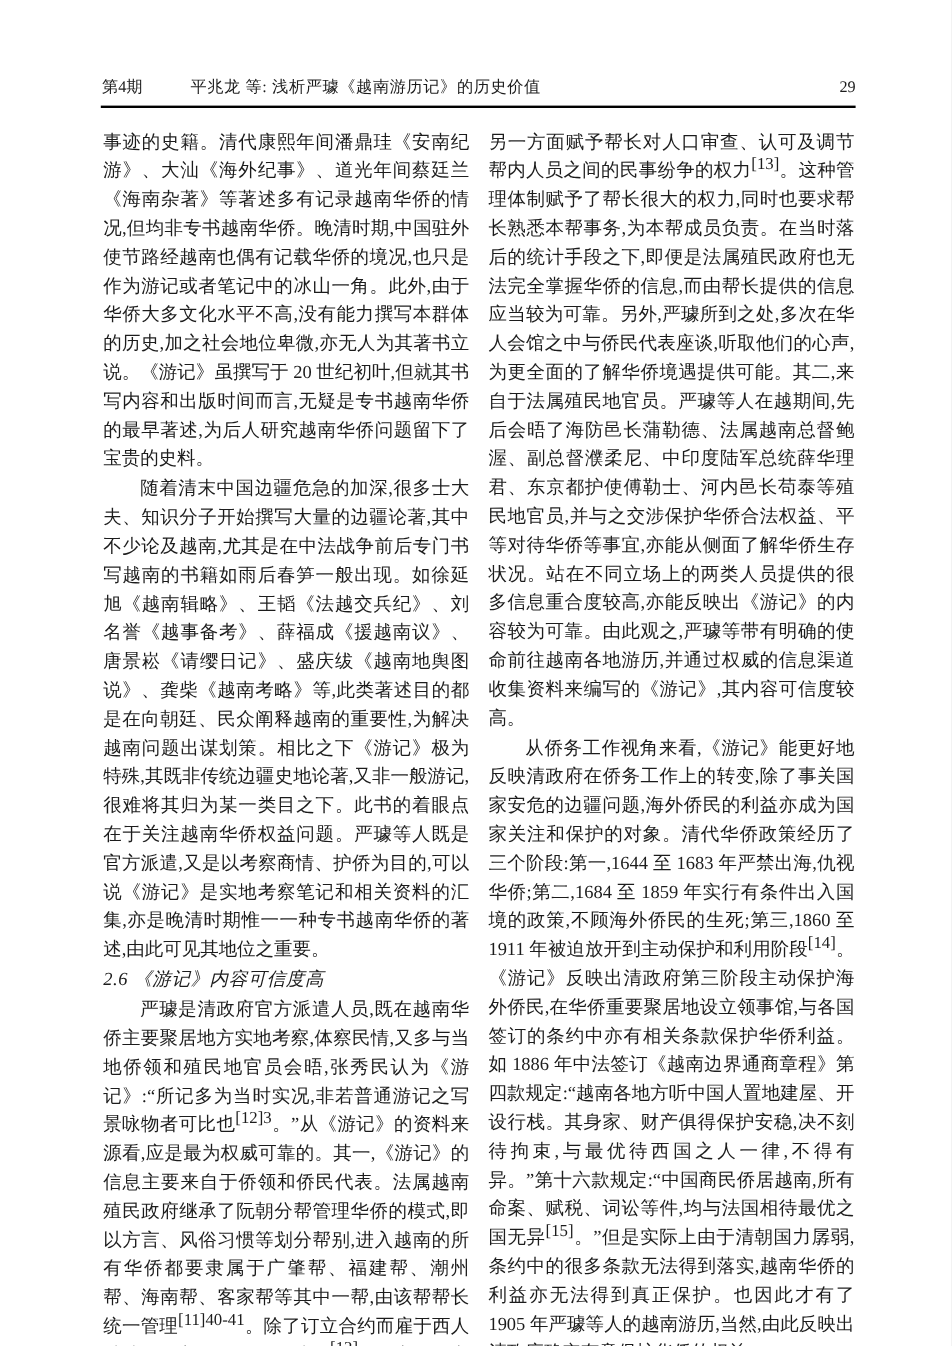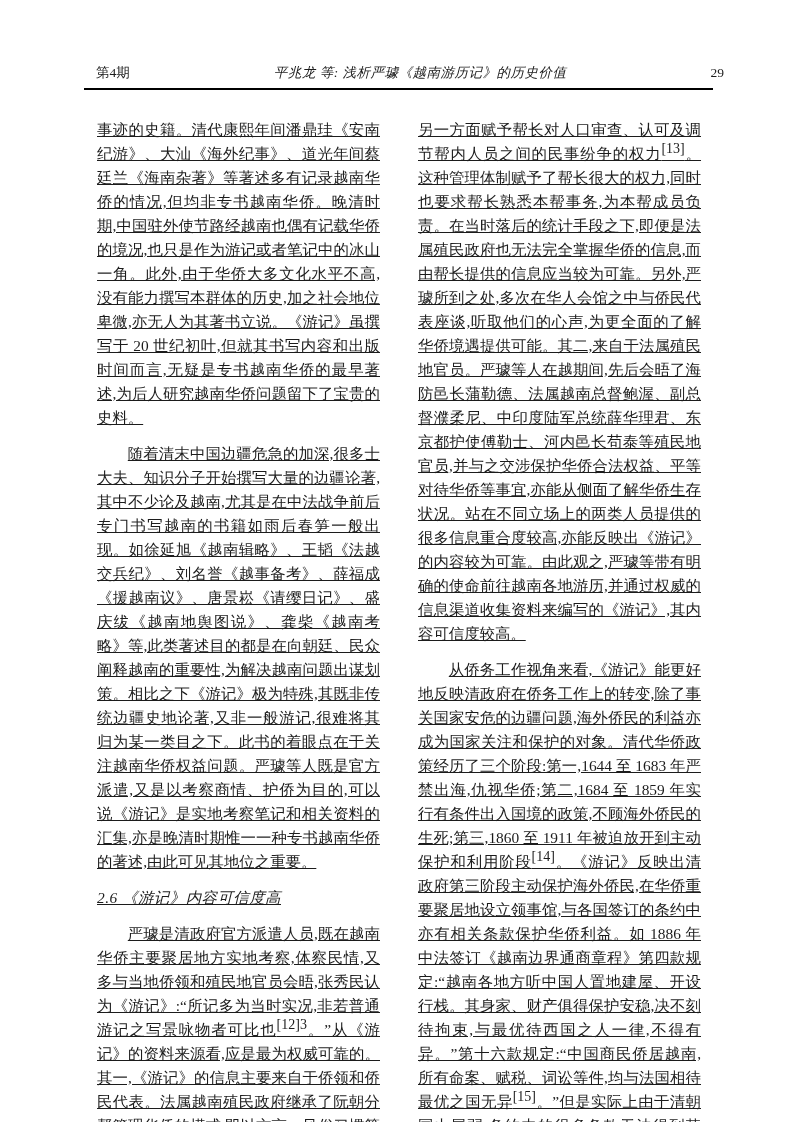--- a/index.html
+++ b/index.html
@@ -7,49 +7,48 @@
     position:relative;
     width:793px;height:1122px;
     background:#ffffff;
     margin:0 auto;
     font-family:"Liberation Serif","DejaVu Serif",serif;
     color:#1c1c1c;
     overflow:hidden;
   }
   .header{
     position:absolute;
-    top:64px;left:96px;width:628px;
+    top:64px;left:85px;width:628px;
     display:flex;justify-content:space-between;align-items:baseline;
     font-size:13.5px;
   }
   .header .issue{white-space:nowrap;}
   .header .running-title{
-    flex:1;text-align:center;
-    font-style:italic;
+    flex:1;
     letter-spacing:0.5px;
+    padding-left:40px;
   }
   .header .pageno{white-space:nowrap;}
   .header-rule{
     position:absolute;
     top:88px;left:84px;width:629px;height:2px;
     background:#000;
   }
   .columns{
     position:absolute;
     top:106px;left:85px;width:628px;
     display:flex;gap:14px;
   }
   .col{width:307px;}
   .col p{
-    margin:12px;
+    margin:1px;
     font-size:15.4px;
     line-height:24px;
     text-align:justify;
     text-justify:inter-character;
-    text-decoration:underline;
   }
   .col p.indent{text-indent:2em;}
   .col p.heading{
     font-style:italic;
     letter-spacing:0.5px;
   }
   sup{
     font-size:14px;
     line-height:0;
     vertical-align:super;

